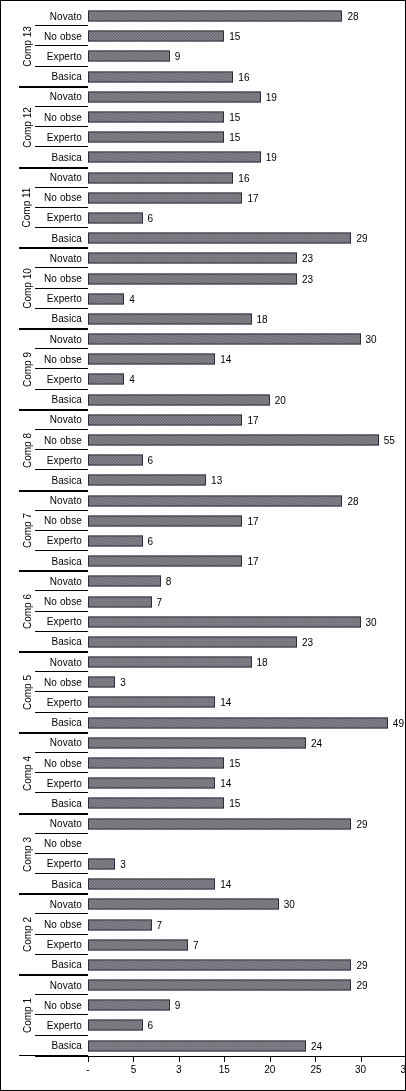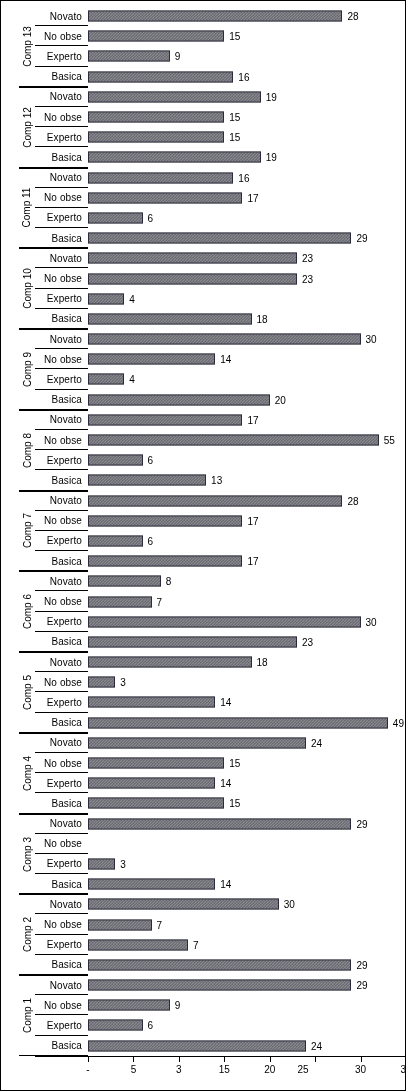--- a/index.html
+++ b/index.html
@@ -643,18 +643,18 @@
       <div class="tick-mark" style="left: 181.714px;"></div>
       <div class="tick-mark" style="left: 227.143px;"></div>
       <div class="tick-mark" style="left: 272.571px;"></div>
     </div>
   <div id="axis-labels">
       <div class="tick-label" style="left: 0px;">-</div>
       <div class="tick-label" style="left: 45.4286px;">5</div>
       <div class="tick-label" style="left: 90.8571px;">3</div>
       <div class="tick-label" style="left: 136.286px;">15</div>
       <div class="tick-label" style="left: 181.714px;">20</div>
-      <div class="tick-label" style="left: 215px;">25</div>
+      <div class="tick-label" style="left: 228px;">25</div>
       <div class="tick-label" style="left: 272.571px;">30</div>
       <div class="tick-label" style="left: 318px;">35</div>
     </div>
 
 </div>
 
 </body></html>

